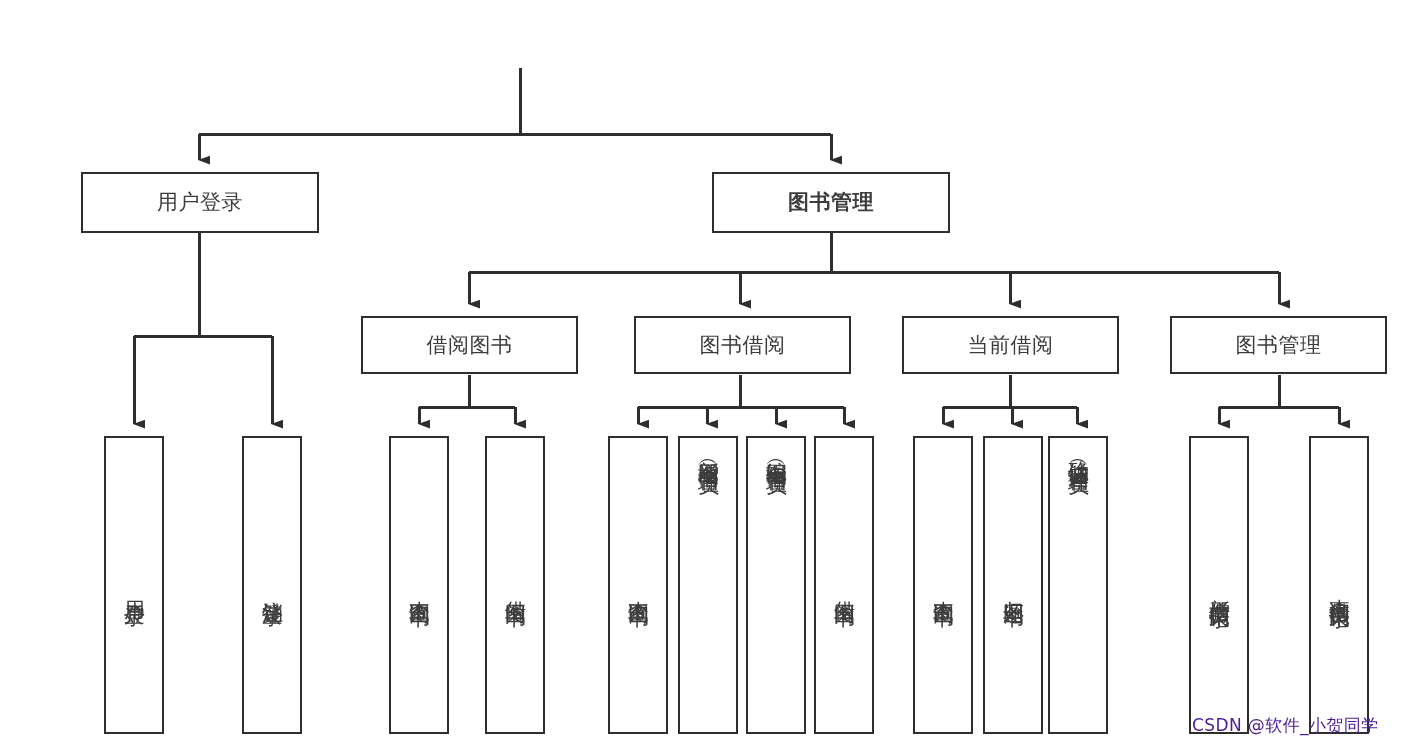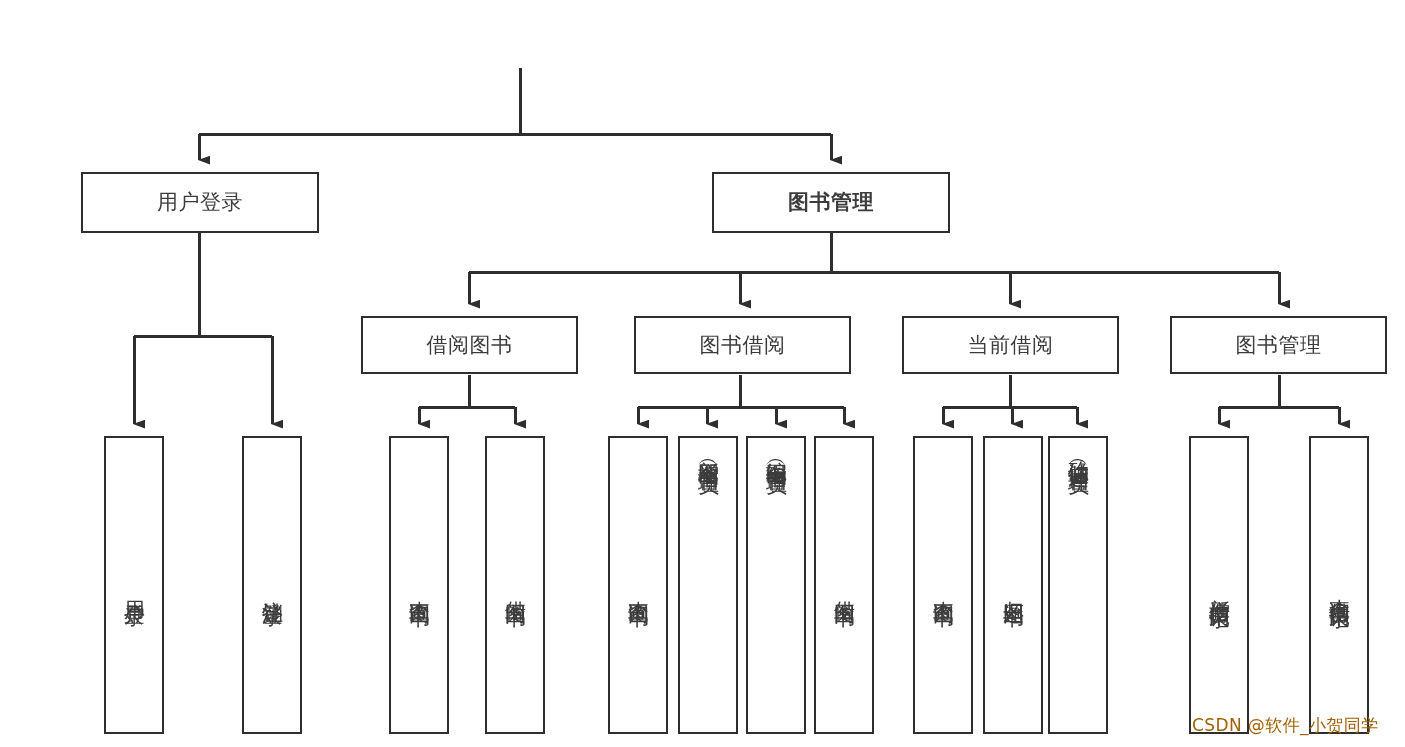--- a/index.html
+++ b/index.html
@@ -74,21 +74,21 @@
   }
   .node-v.align-mid {
     align-items: center;
   }
 
   #watermark {
     position: absolute;
     left: 1192px;
     top: 714px;
     font-size: 17px;
-    color: #a16207;
+    color: #4c1d95;
     white-space: nowrap;
     letter-spacing: 0.4px;
   }
 </style>
 </head>
 <body>
 
 <div id="diagram-canvas">
 
   <svg id="connector-layer" viewBox="0 0 1405 747" width="1405" height="747">

